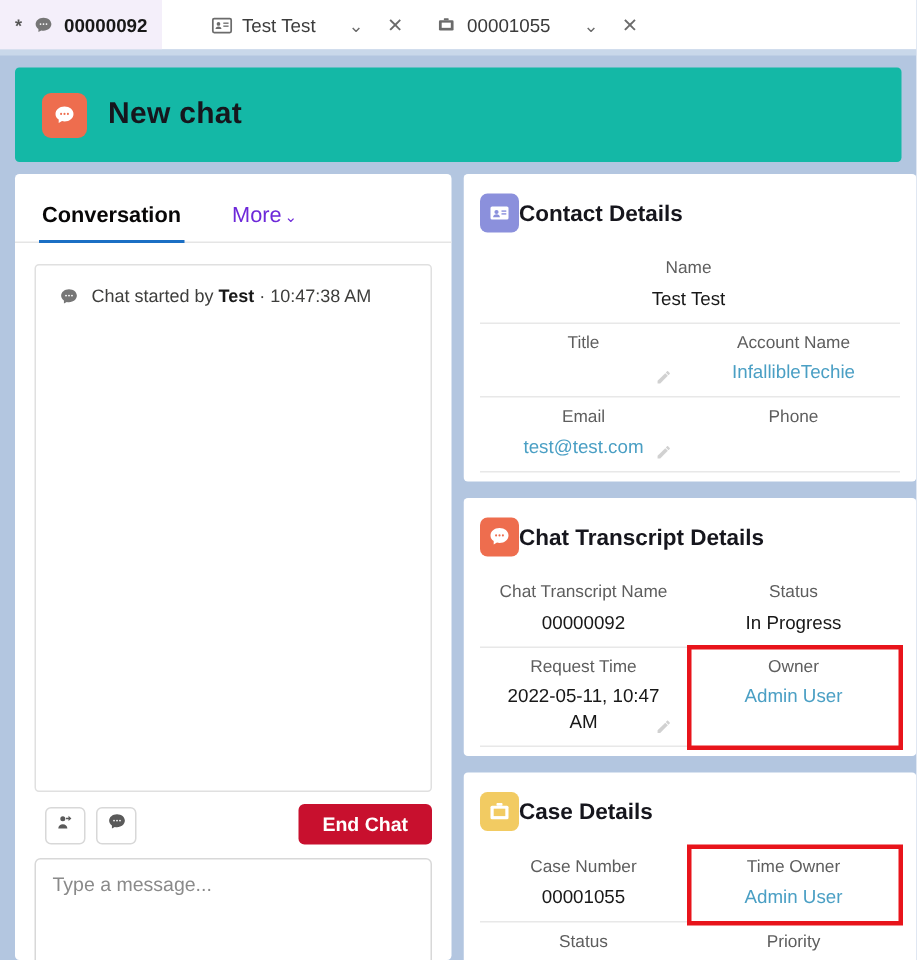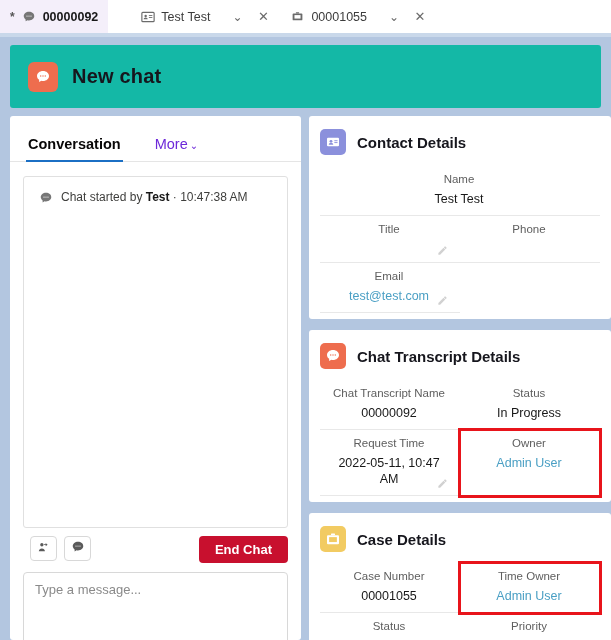--- a/index.html
+++ b/index.html
@@ -153,21 +153,21 @@
     align-items: flex-end;
     gap: 8px;
     padding: 13px 10px 0 14px;
     font-size: 12px;
     color: #3e3e3c;
   }
   .msg-event b { color: #181818; }
 
   .composer-toolbar {
     display: flex;
-    align-items: flex-start;
+    align-items: flex-end;
     padding: 8px 13px 0 20px;
     gap: 7px;
   }
   .tool-btn {
     width: 27px; height: 25px;
     border: 1px solid #d8d8d8;
     border-radius: 4px;
     background: #fff;
     display: flex; align-items: center; justify-content: center;
     cursor: pointer;
@@ -203,21 +203,20 @@
   }
   .panel {
     background: #ffffff;
     border-radius: 3px;
     margin-bottom: 11px;
     padding: 13px 0 6px 0;
   }
   .panel-head {
     display: flex;
     align-items: center;
-    gap: 11px;
     padding: 0 0 0 11px;
     margin-bottom: 11px;
   }
   .panel-title {
     font-size: 15px;
     font-weight: bold;
     color: #16161d;
   }
   .field-grid {
     display: flex;
@@ -395,30 +394,34 @@
           </div>
           <div class="field">
             <div class="field-label">Title</div>
             <div class="field-value empty"></div>
             <span class="pencil"><svg viewBox="0 0 24 24" width="11" height="11">
                 <path d="M3 17.2V21h3.8L18 9.8 14.2 6z" fill="#9a9a9a"></path>
                 <path d="M20.7 7.1c.4-.4.4-1 0-1.4l-2.4-2.4c-.4-.4-1-.4-1.4 0L15 5.2 18.8 9z" fill="#9a9a9a"></path>
               </svg></span>
           </div>
           <div class="field">
-            <div class="field-label">Phone</div>
-            <div class="field-value empty"></div>
+            <div class="field-label">Account Name</div>
+            <div class="field-value link">InfallibleTechie</div>
           </div>
           <div class="field">
             <div class="field-label">Email</div>
             <div class="field-value link">test@test.com</div>
             <span class="pencil"><svg viewBox="0 0 24 24" width="11" height="11">
                 <path d="M3 17.2V21h3.8L18 9.8 14.2 6z" fill="#9a9a9a"></path>
                 <path d="M20.7 7.1c.4-.4.4-1 0-1.4l-2.4-2.4c-.4-.4-1-.4-1.4 0L15 5.2 18.8 9z" fill="#9a9a9a"></path>
               </svg></span>
+          </div>
+          <div class="field">
+            <div class="field-label">Phone</div>
+            <div class="field-value empty"></div>
           </div>
         </div>
       </div>
       <div class="panel">
         <div class="panel-head">
           <div class="sq-icon" style="background:#ee6d4e">
             <svg width="16" height="16" viewBox="0 0 24 24">
               <path d="M12 3C6.9 3 3 6.3 3 10.4c0 2.3 1.2 4.3 3.2 5.7v3.4l3.3-1.9c.8.2 1.6.3 2.5.3 5.1 0 9-3.3 9-7.5S17.1 3 12 3z" fill="#ffffff"></path>
               <circle cx="8.6" cy="10.4" r="1.05" fill="#ee6d4e"></circle>
               <circle cx="12" cy="10.4" r="1.05" fill="#ee6d4e"></circle>

